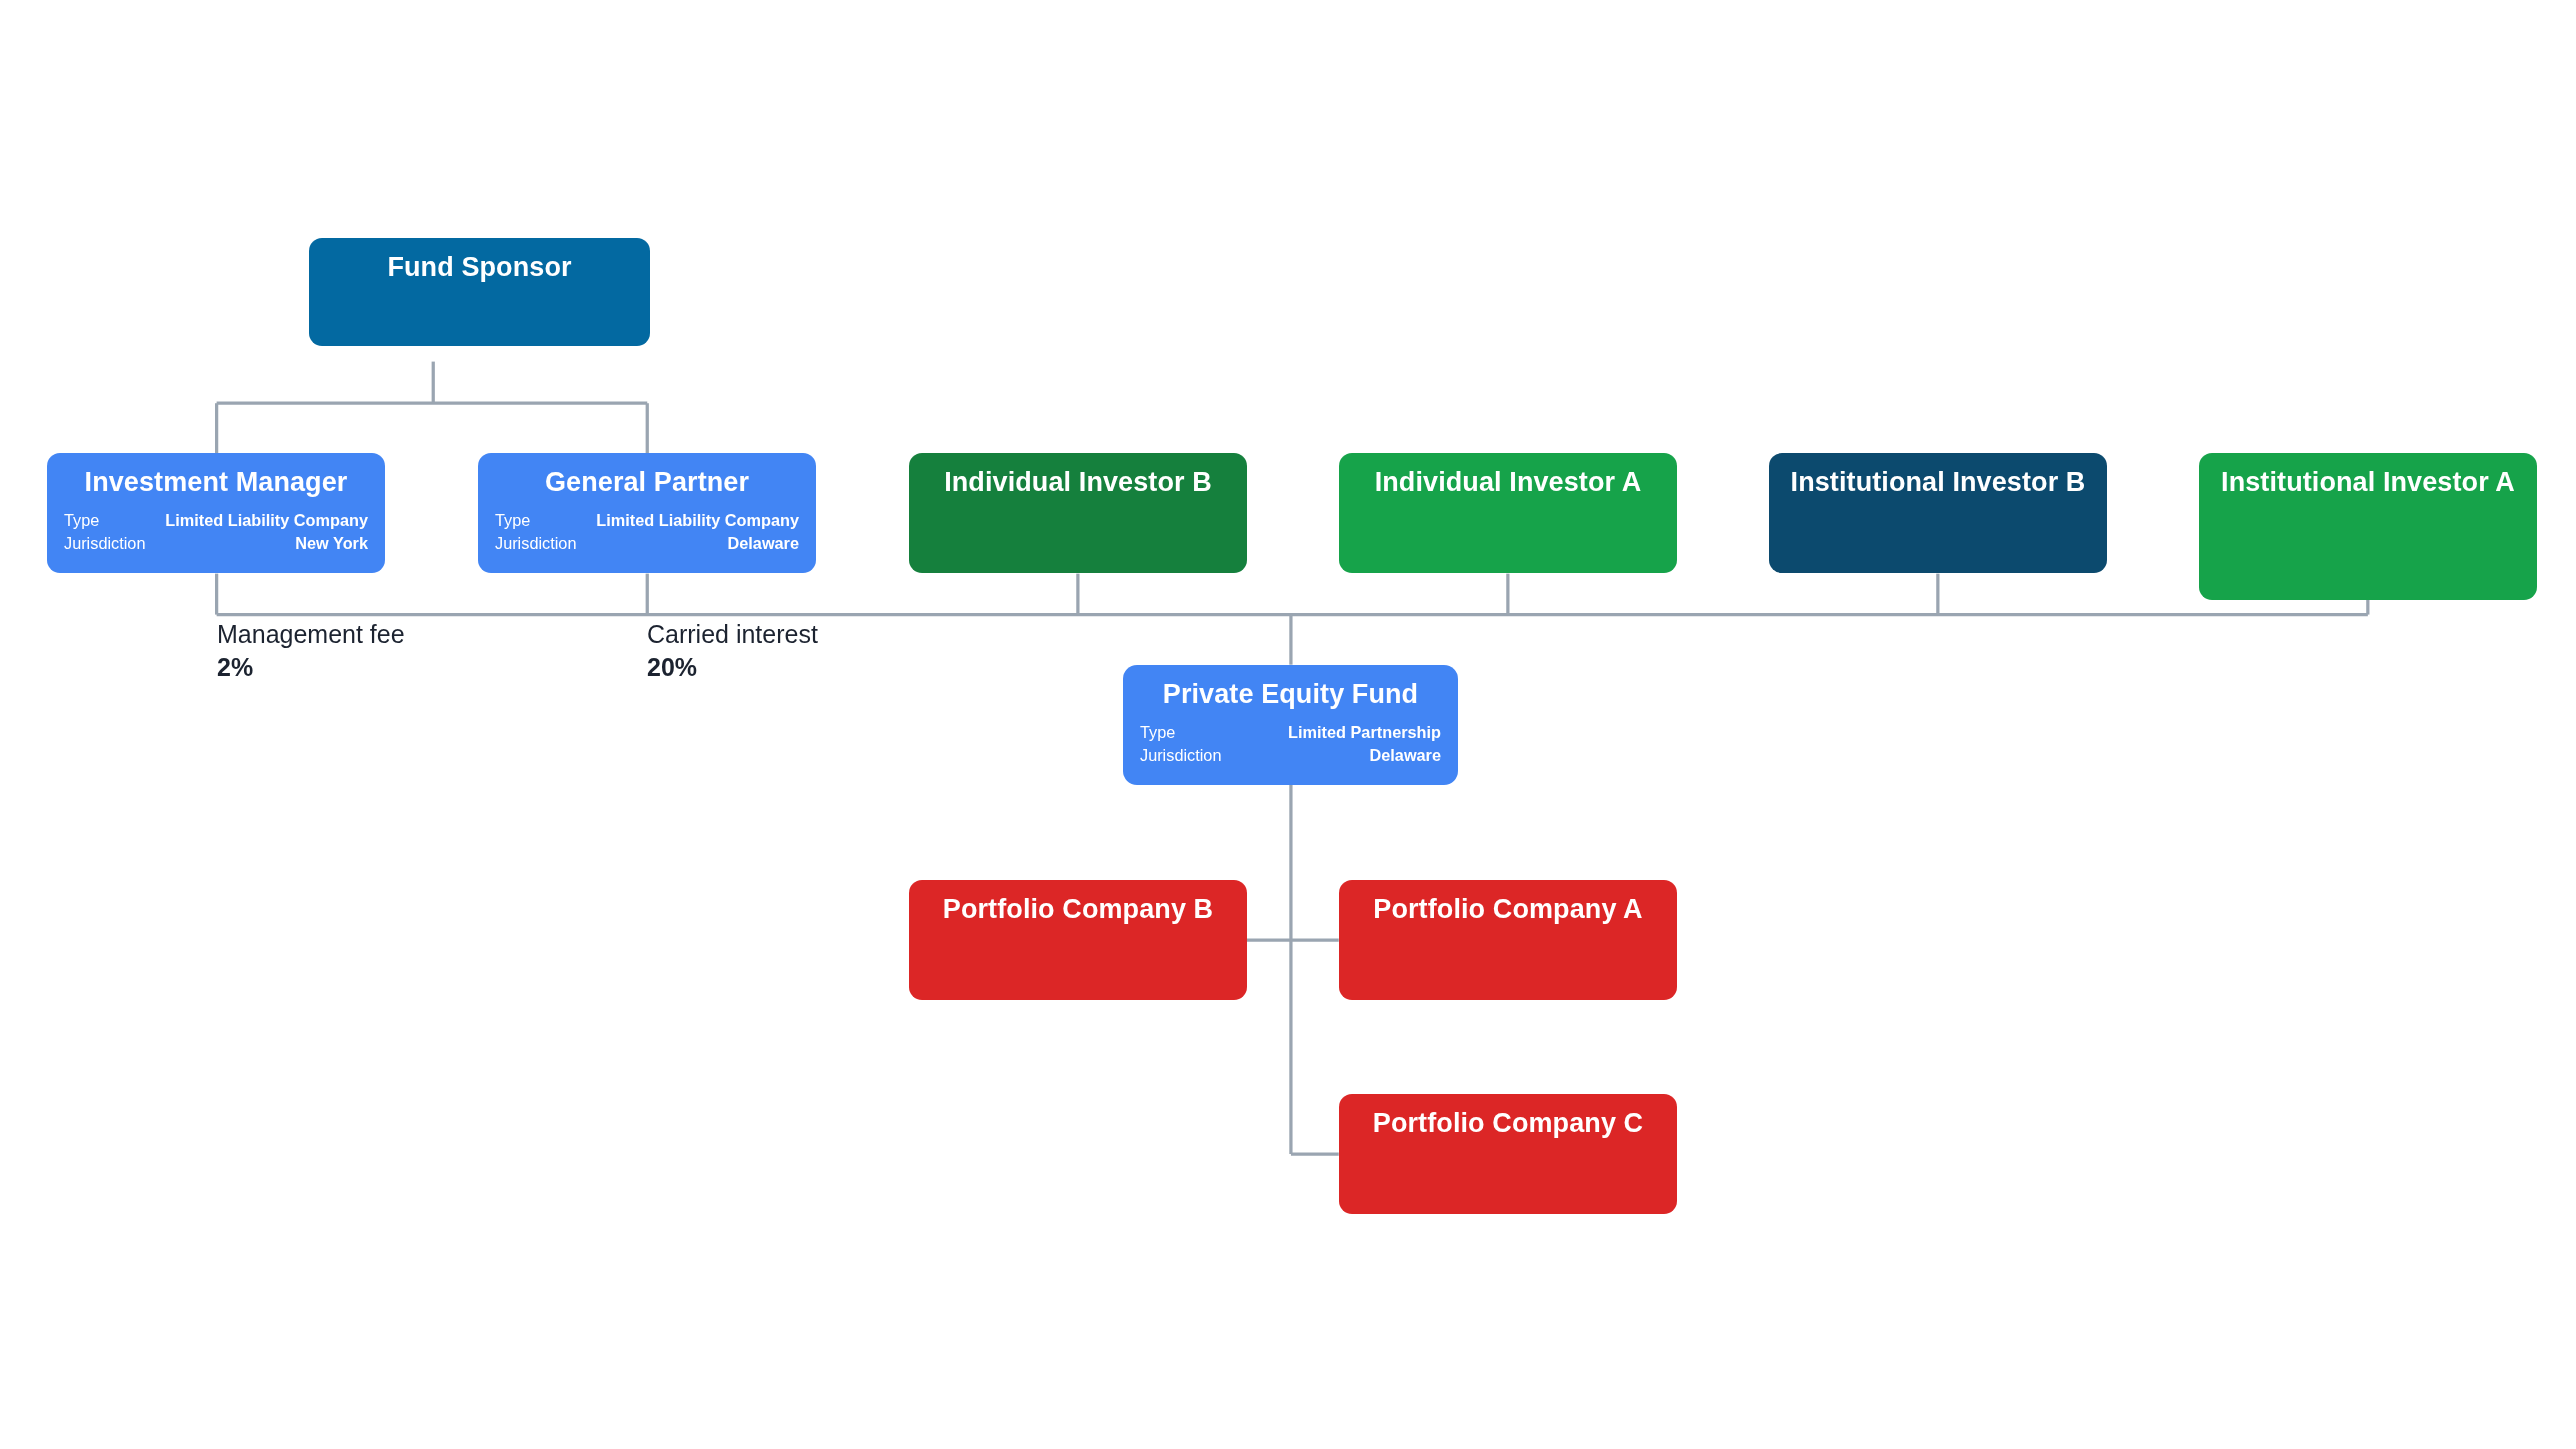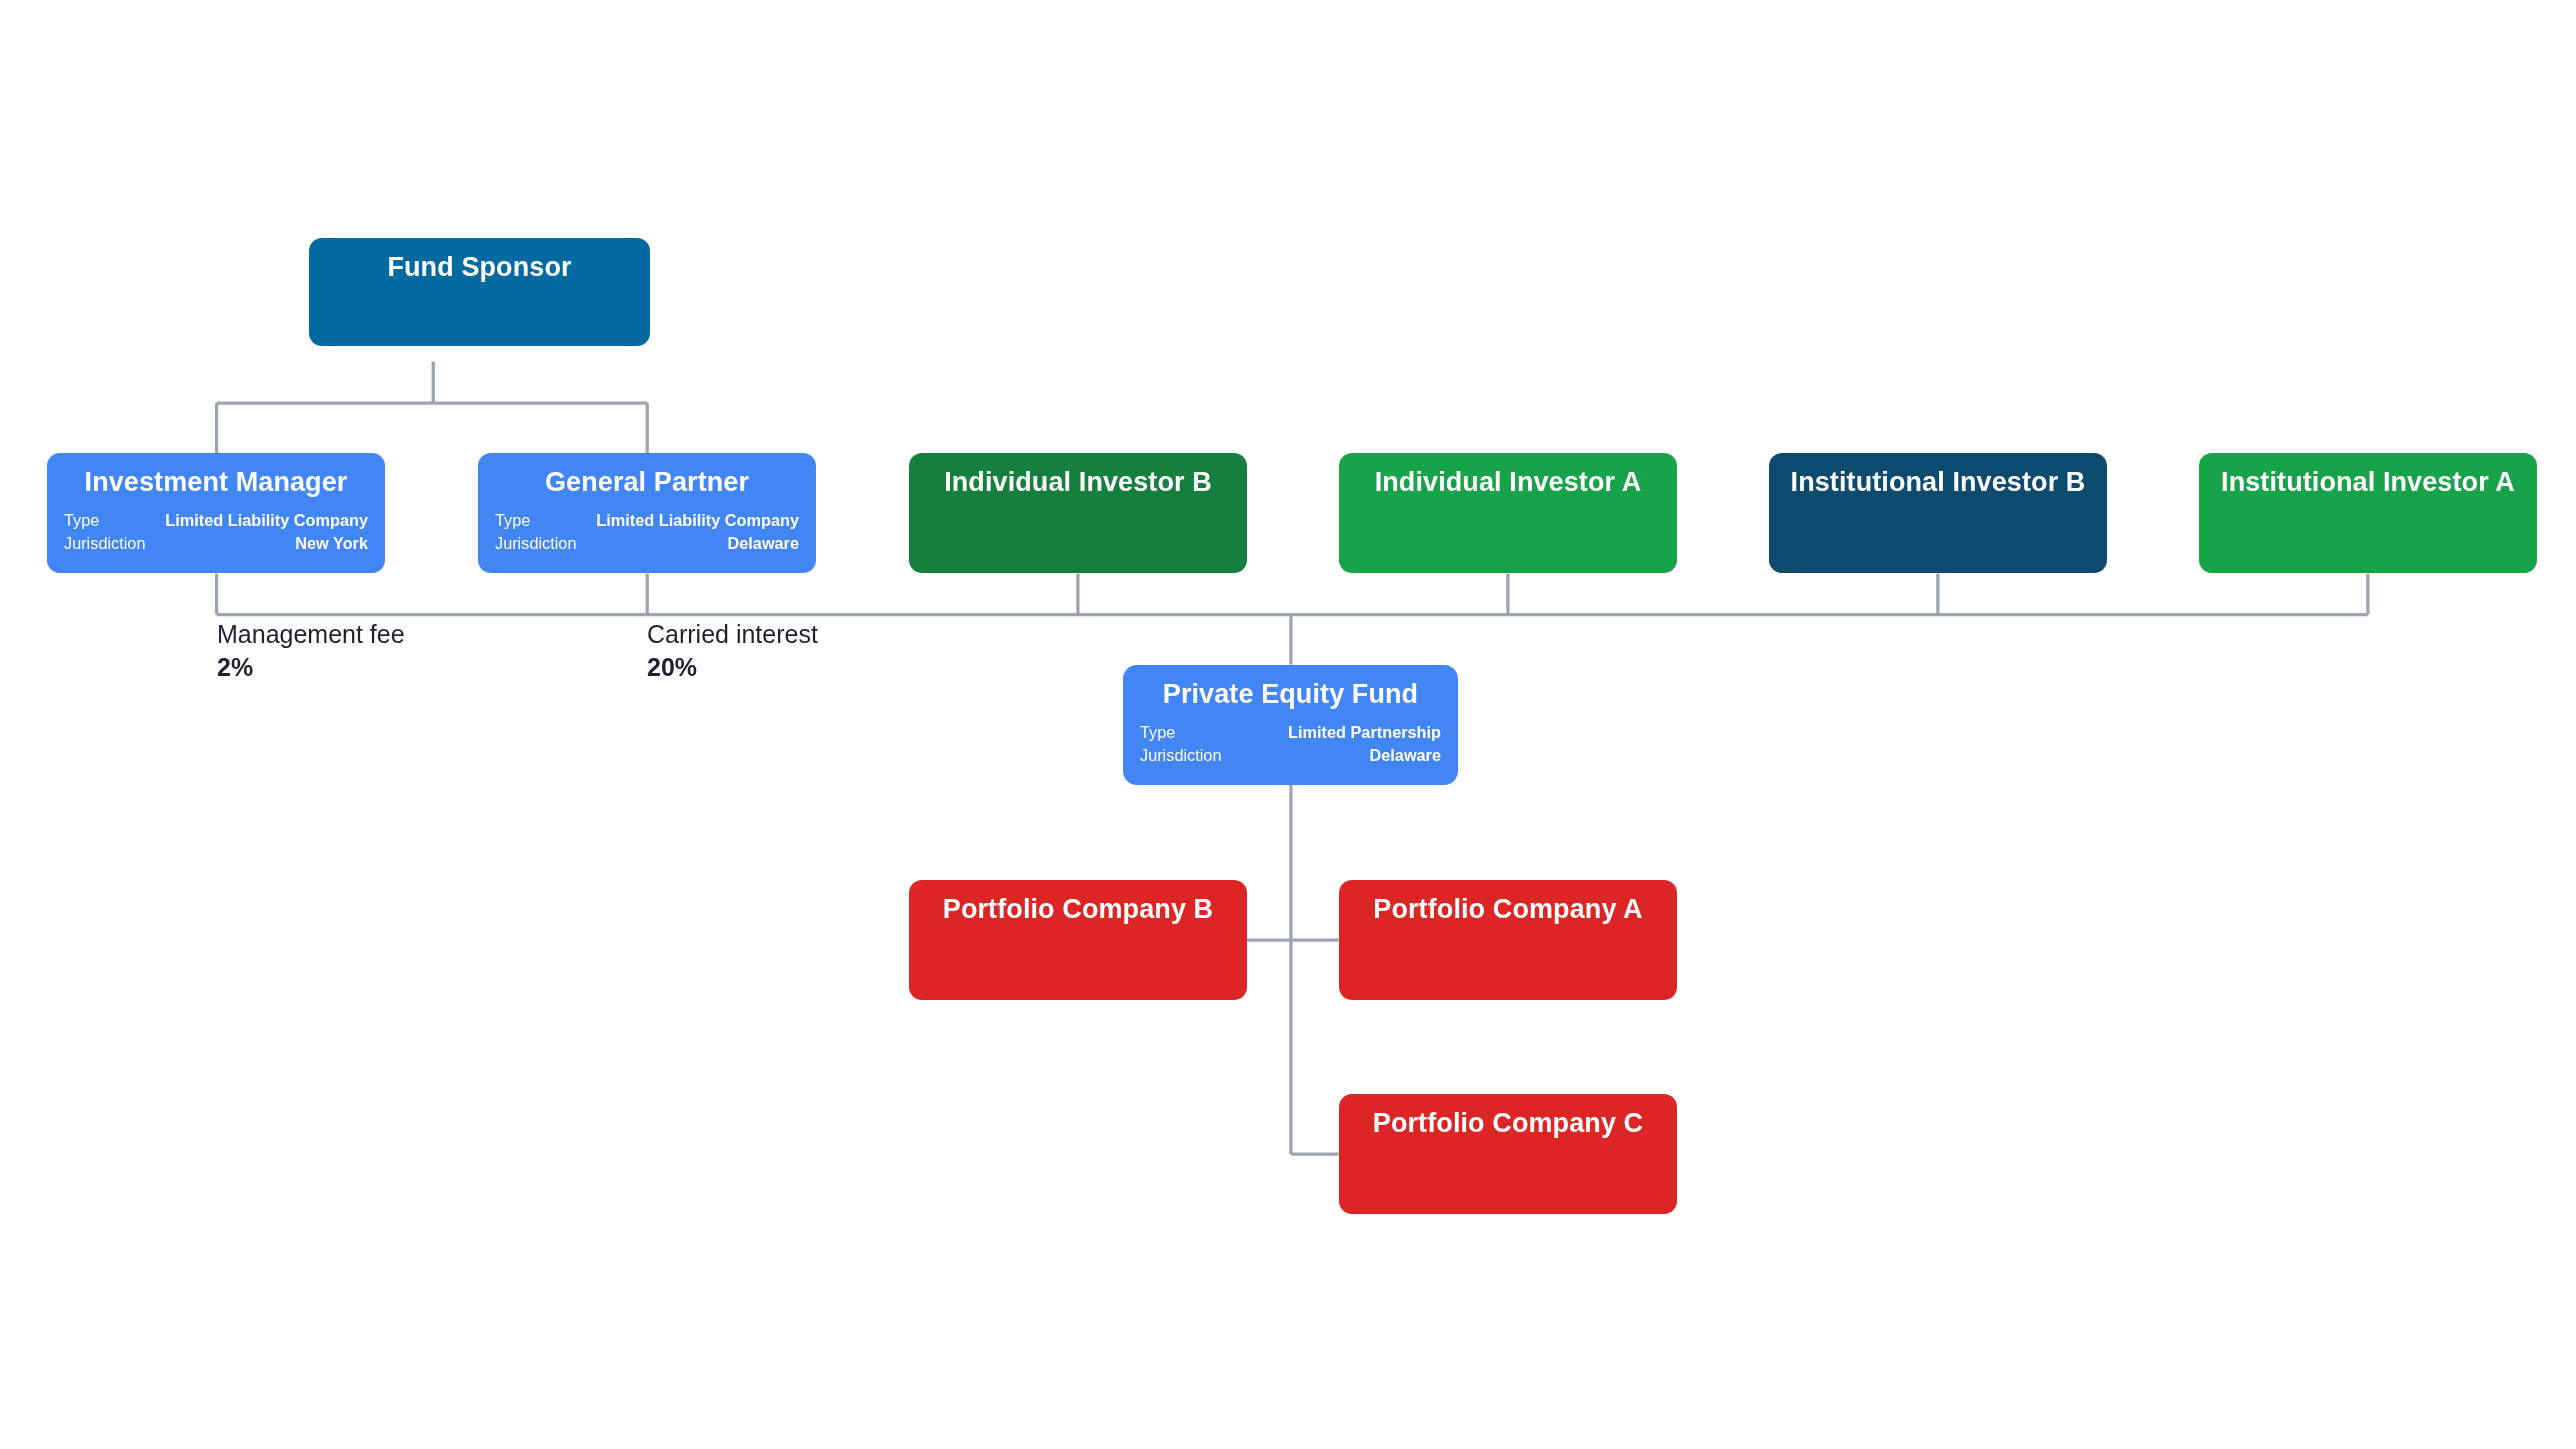--- a/index.html
+++ b/index.html
@@ -136,21 +136,21 @@
       </div>
       <div class="node" style="left: 909px; top: 453px; width: 338px; height: 120px; background: #15803d;">
         <div class="node-title">Individual Investor B</div>
       </div>
       <div class="node" style="left: 1339px; top: 453px; width: 338px; height: 120px; background: rgb(22, 163, 74);">
         <div class="node-title">Individual Investor A</div>
       </div>
       <div class="node" style="left: 1769px; top: 453px; width: 338px; height: 120px; background: #0c4a6e;">
         <div class="node-title">Institutional Investor B</div>
       </div>
-      <div class="node" style="left: 2199px; top: 453px; width: 338px; height: 120px; background: rgb(22, 163, 74);">
+      <div class="node" style="left: 2199px; top: 453px; width: 338px; height: 147px; background: rgb(22, 163, 74);">
         <div class="node-title">Institutional Investor A</div>
       </div>
       <div class="node" style="left: 1123px; top: 665px; width: 335px; height: 120px; background: rgb(66, 133, 244); border-radius: 14px;">
         <div class="node-title">Private Equity Fund</div>
         <div class="node-rows">
           <div class="node-row">
             <span class="row-label">Type</span>
             <span class="row-value">Limited Partnership</span>
           </div>
           <div class="node-row">

